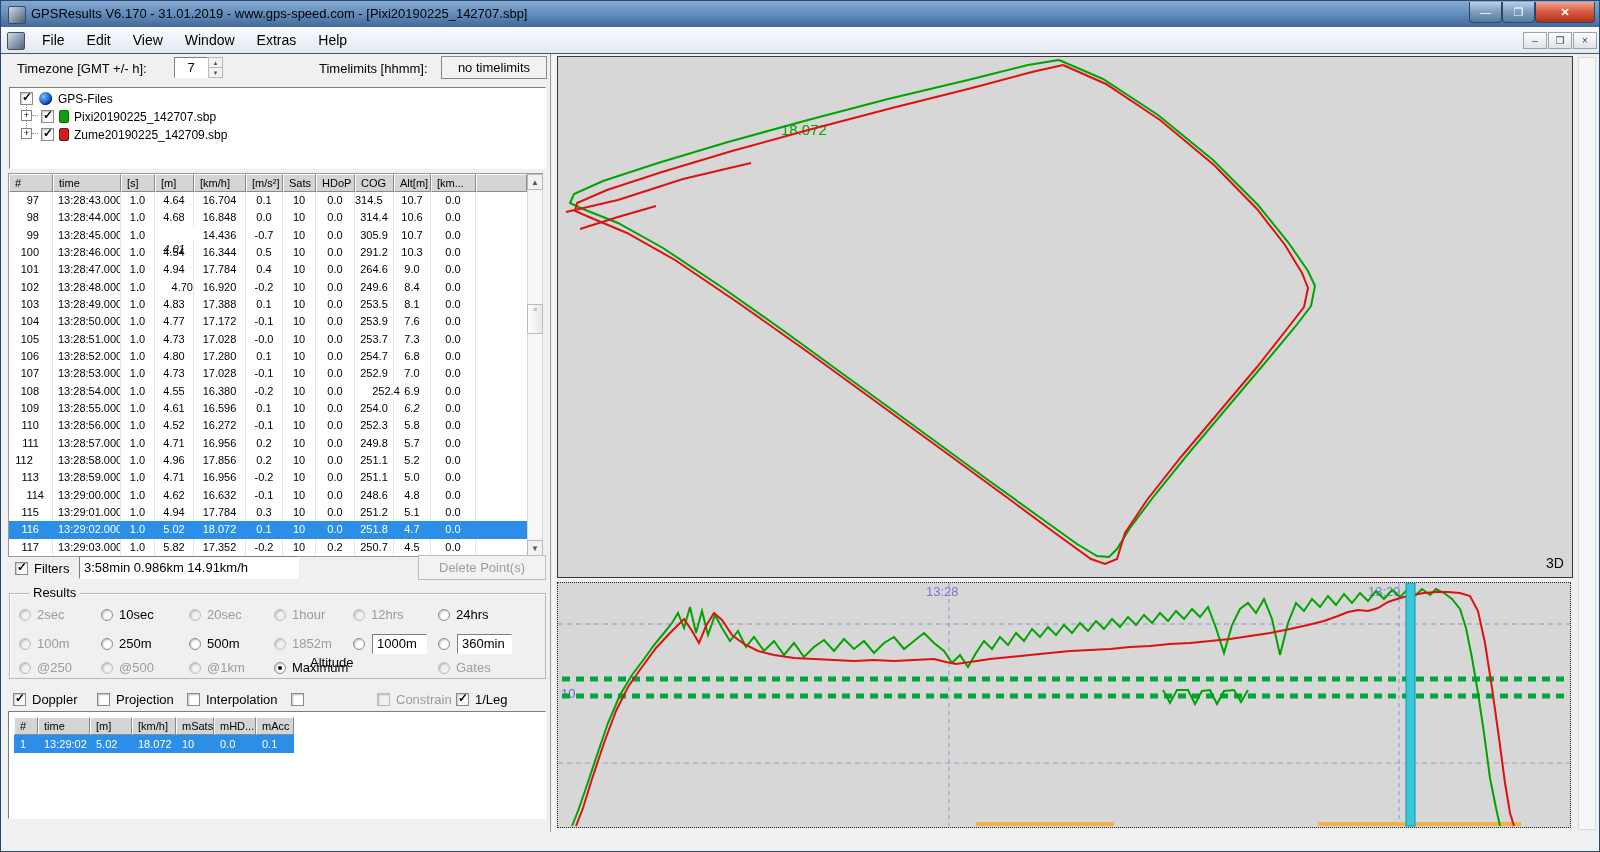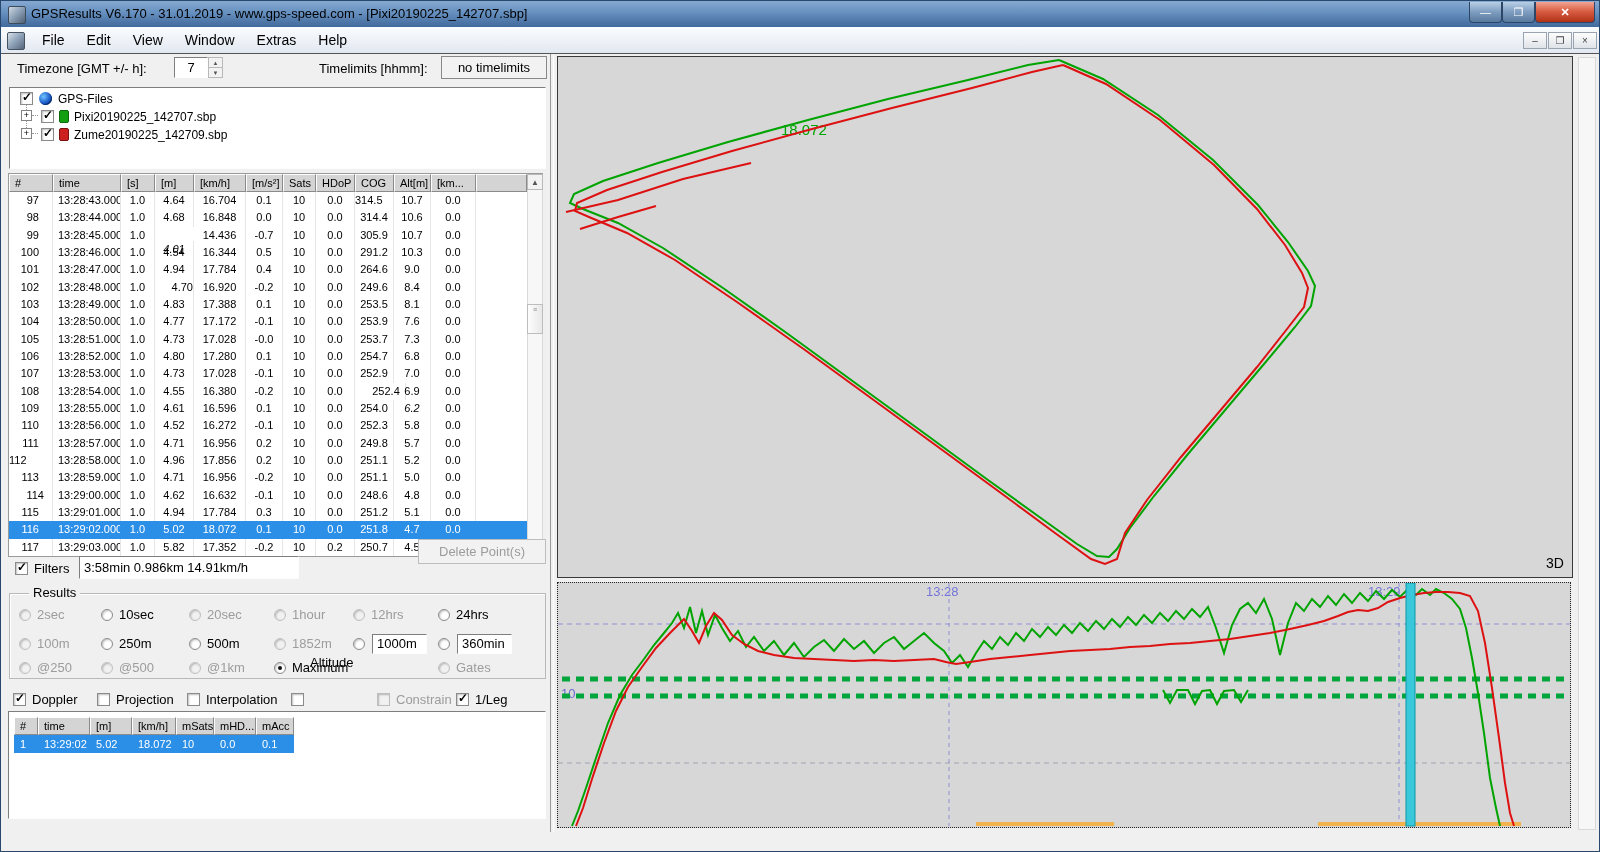--- a/index.html
+++ b/index.html
@@ -341,21 +341,21 @@
         <div class="td" style="position: absolute; left: 146px; top: 0px; width: 39px; height: 17.3333px; line-height: 17.3333px; text-align: center;">4.71</div>
         <div class="td" style="position: absolute; left: 185px; top: 0px; width: 52px; height: 17.3333px; line-height: 17.3333px; text-align: center;">16.956</div>
         <div class="td" style="position: absolute; left: 237px; top: 0px; width: 37px; height: 17.3333px; line-height: 17.3333px; text-align: center;">0.2</div>
         <div class="td" style="position: absolute; left: 274px; top: 0px; width: 33px; height: 17.3333px; line-height: 17.3333px; text-align: center;">10</div>
         <div class="td" style="position: absolute; left: 307px; top: 0px; width: 39px; height: 17.3333px; line-height: 17.3333px; text-align: center;">0.0</div>
         <div class="td" style="position: absolute; left: 346px; top: 0px; width: 39px; height: 17.3333px; line-height: 17.3333px; text-align: center;">249.8</div>
         <div class="td" style="position: absolute; left: 385px; top: 0px; width: 37px; height: 17.3333px; line-height: 17.3333px; text-align: center;">5.7</div>
         <div class="td" style="position: absolute; left: 422px; top: 0px; width: 45px; height: 17.3333px; line-height: 17.3333px; text-align: center;">0.0</div>
       </div>
       <div style="position: absolute; left: 0px; top: 278px; width: 518px; height: 17.3333px;">
-        <div class="td" style="position: absolute; left: 0px; top: 0px; width: 44px; height: 17.3333px; line-height: 17.3333px; text-align: left; padding-right: 13px;">112</div>
+        <div class="td" style="position: absolute; left: 0px; top: 0px; width: 44px; height: 17.3333px; line-height: 17.3333px; text-align: center; padding-right: 13px;">112</div>
         <div class="td" style="position: absolute; left: 44px; top: 0px; width: 68px; height: 17.3333px; line-height: 17.3333px; padding-left: 5px;">13:28:58.000</div>
         <div class="td" style="position: absolute; left: 112px; top: 0px; width: 34px; height: 17.3333px; line-height: 17.3333px; text-align: center;">1.0</div>
         <div class="td" style="position: absolute; left: 146px; top: 0px; width: 39px; height: 17.3333px; line-height: 17.3333px; text-align: center;">4.96</div>
         <div class="td" style="position: absolute; left: 185px; top: 0px; width: 52px; height: 17.3333px; line-height: 17.3333px; text-align: center;">17.856</div>
         <div class="td" style="position: absolute; left: 237px; top: 0px; width: 37px; height: 17.3333px; line-height: 17.3333px; text-align: center;">0.2</div>
         <div class="td" style="position: absolute; left: 274px; top: 0px; width: 33px; height: 17.3333px; line-height: 17.3333px; text-align: center;">10</div>
         <div class="td" style="position: absolute; left: 307px; top: 0px; width: 39px; height: 17.3333px; line-height: 17.3333px; text-align: center;">0.0</div>
         <div class="td" style="position: absolute; left: 346px; top: 0px; width: 39px; height: 17.3333px; line-height: 17.3333px; text-align: center;">251.1</div>
         <div class="td" style="position: absolute; left: 385px; top: 0px; width: 37px; height: 17.3333px; line-height: 17.3333px; text-align: center;">5.2</div>
         <div class="td" style="position: absolute; left: 422px; top: 0px; width: 45px; height: 17.3333px; line-height: 17.3333px; text-align: center;">0.0</div>
@@ -429,21 +429,21 @@
       <div class="sb-btn" style="position: absolute; left: 518px; top: 0px; width: 16px; height: 16px;">▲</div>
       <div class="sb-thumb" style="position: absolute; left: 518px; top: 130px; width: 16px; height: 30px; font-size: 7px; text-align: center; line-height: 9px; color: rgb(136, 136, 136);">≡</div>
       <div class="sb-btn" style="position: absolute; left: 518px; top: 366px; width: 16px; height: 16px;">▼</div>
     </div>
 
   <div class="abs cb" style="left:14px;top:561px;">
       <span class="tick">✓</span>
     </div>
   <div class="abs lbl" style="left:33px;top:560px;">Filters</div>
   <div class="abs sunken" style="left:78px;top:555px;width:220px;height:23px;font-size:13px;line-height:21px;padding-left:4px;">3:58min 0.986km 14.91km/h</div>
-  <div class="abs btnbox dis-text" style="left:417px;top:538px;width:128px;height:25px;border-color:#bdbdbd;">Delete Point(s)</div>
+  <div class="abs btnbox dis-text" style="left:417px;top:554px;width:128px;height:25px;border-color:#bdbdbd;">Delete Point(s)</div>
 
   <div class="abs groupbox" style="left:8px;top:592px;width:537px;height:86px;"></div>
   <div class="abs legend" style="left:28px;top:584px;">Results</div>
   <div id="radios">
       <div class="radio disabled" style="position: absolute; left: 18px; top: 608px;"></div>
       <div class="lbl dis-text" style="position: absolute; left: 36px; top: 606px;">2sec</div>
       <div class="radio" style="position: absolute; left: 100px; top: 608px;"></div>
       <div class="lbl" style="position: absolute; left: 118px; top: 606px;">10sec</div>
       <div class="radio disabled" style="position: absolute; left: 188px; top: 608px;"></div>
       <div class="lbl dis-text" style="position: absolute; left: 206px; top: 606px;">20sec</div>

